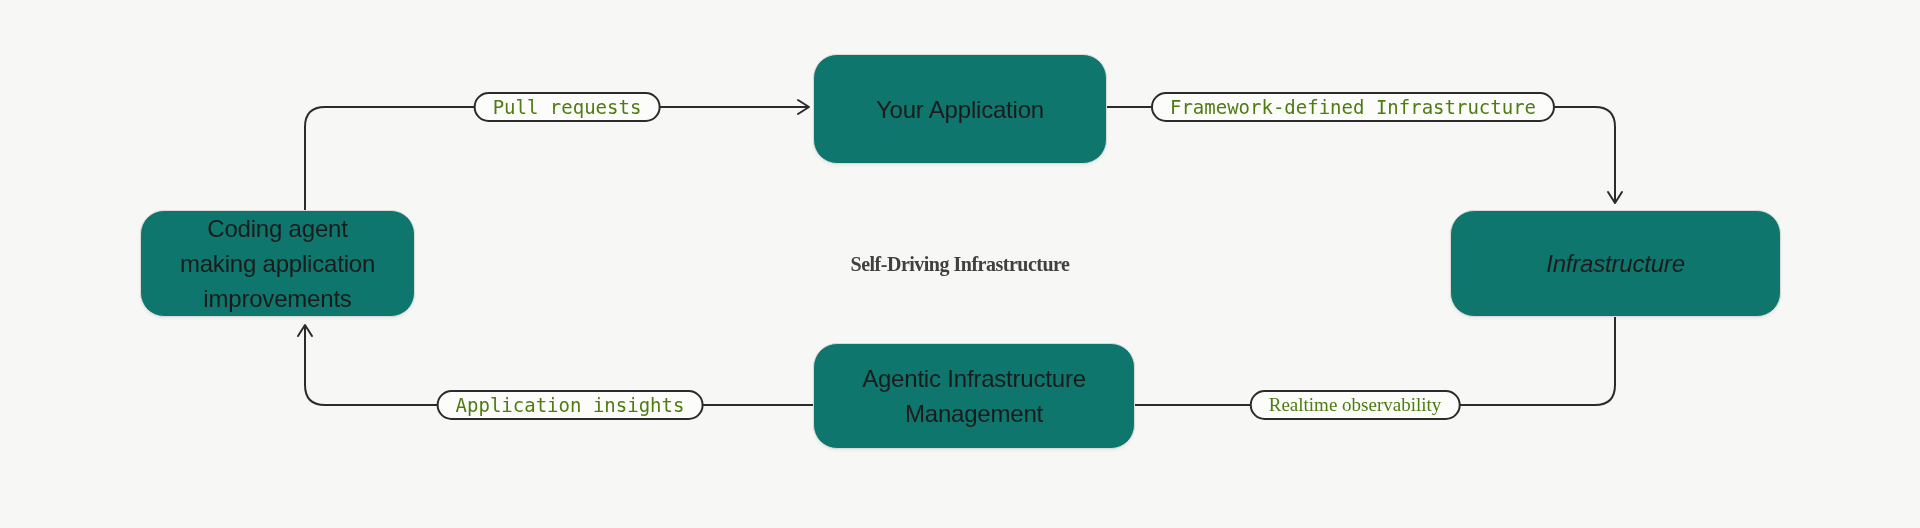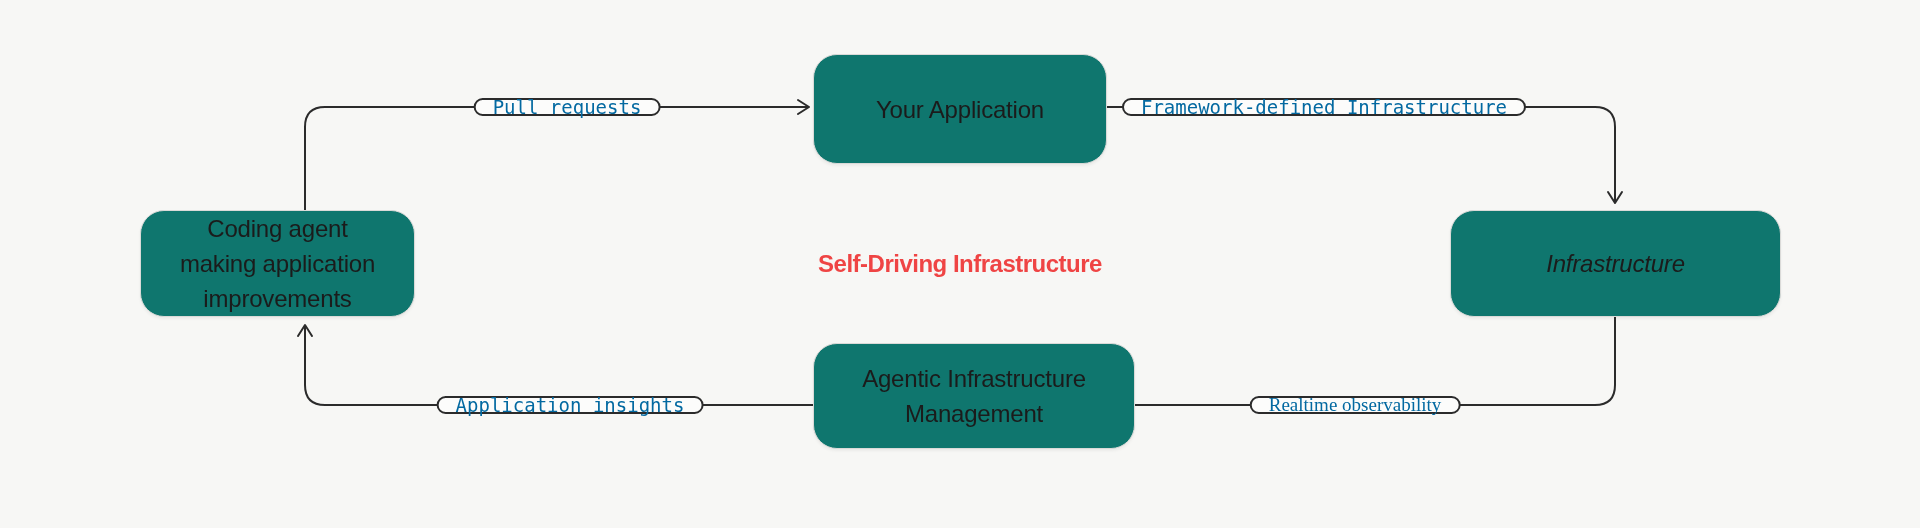--- a/index.html
+++ b/index.html
@@ -43,43 +43,44 @@
   #node-your-application    { left: 813px;  top: 54px;  width: 294px; height: 110px; }
   #node-infrastructure      { left: 1450px; top: 210px; width: 331px; height: 107px; font-style: italic; }
   #node-agentic-management  { left: 813px;  top: 343px; width: 322px; height: 106px; }
   .pill {
     position: absolute;
     transform: translate(-50%, -50%);
     box-sizing: border-box;
     background: #fcfcfb;
     border: 2px solid #2b2b2b;
     border-radius: 20px;
-    height: 18px;
+    height: 30px;
     padding: 0 17px;
     display: flex;
     align-items: center;
     white-space: nowrap;
     font-family: "DejaVu Sans Mono", "Liberation Mono", monospace;
     font-size: 19px;
-    color: #0369a1;
+    color: #4d7c0f;
   }
   #pill-pull-requests { left: 567px;  top: 107px; }
-  #pill-framework     { left: 1324px; top: 107px; }
+  #pill-framework     { left: 1353px; top: 107px; }
   #pill-realtime      { left: 1355px; top: 405px; font-family: Liberation Serif, serif; }
   #pill-production    { left: 570px;  top: 405px; }
   #diagram-title {
     position: absolute;
     left: 960px;
     top: 264px;
     transform: translate(-50%, -50%);
     font-weight: 700;
-    font-size: 24px;
+    font-size: 20px;
     letter-spacing: -0.5px;
-    color: #ef4444;
+    color: #404040;
     white-space: nowrap;
+    font-family: Liberation Serif, serif;
   }
   .edge-path {
     fill: none;
     stroke: #2b2b2b;
     stroke-width: 2;
     stroke-linecap: round;
     stroke-linejoin: round;
   }
 </style>
 </head>

